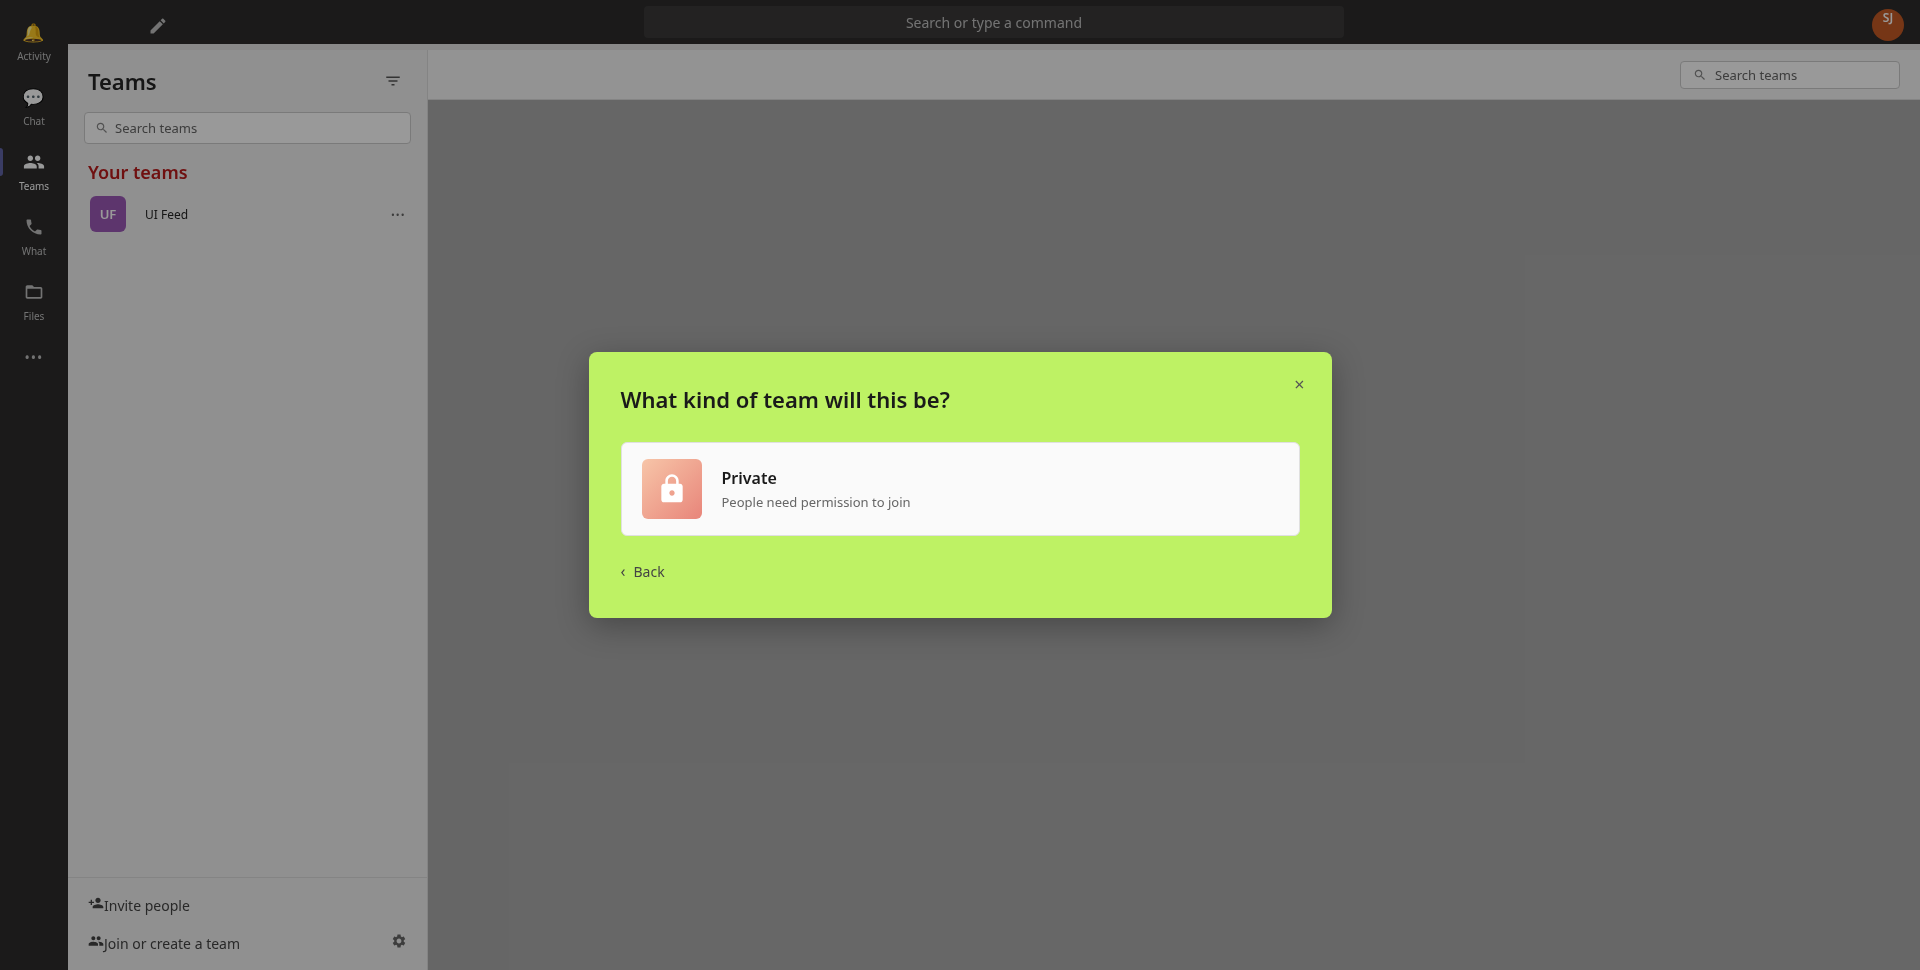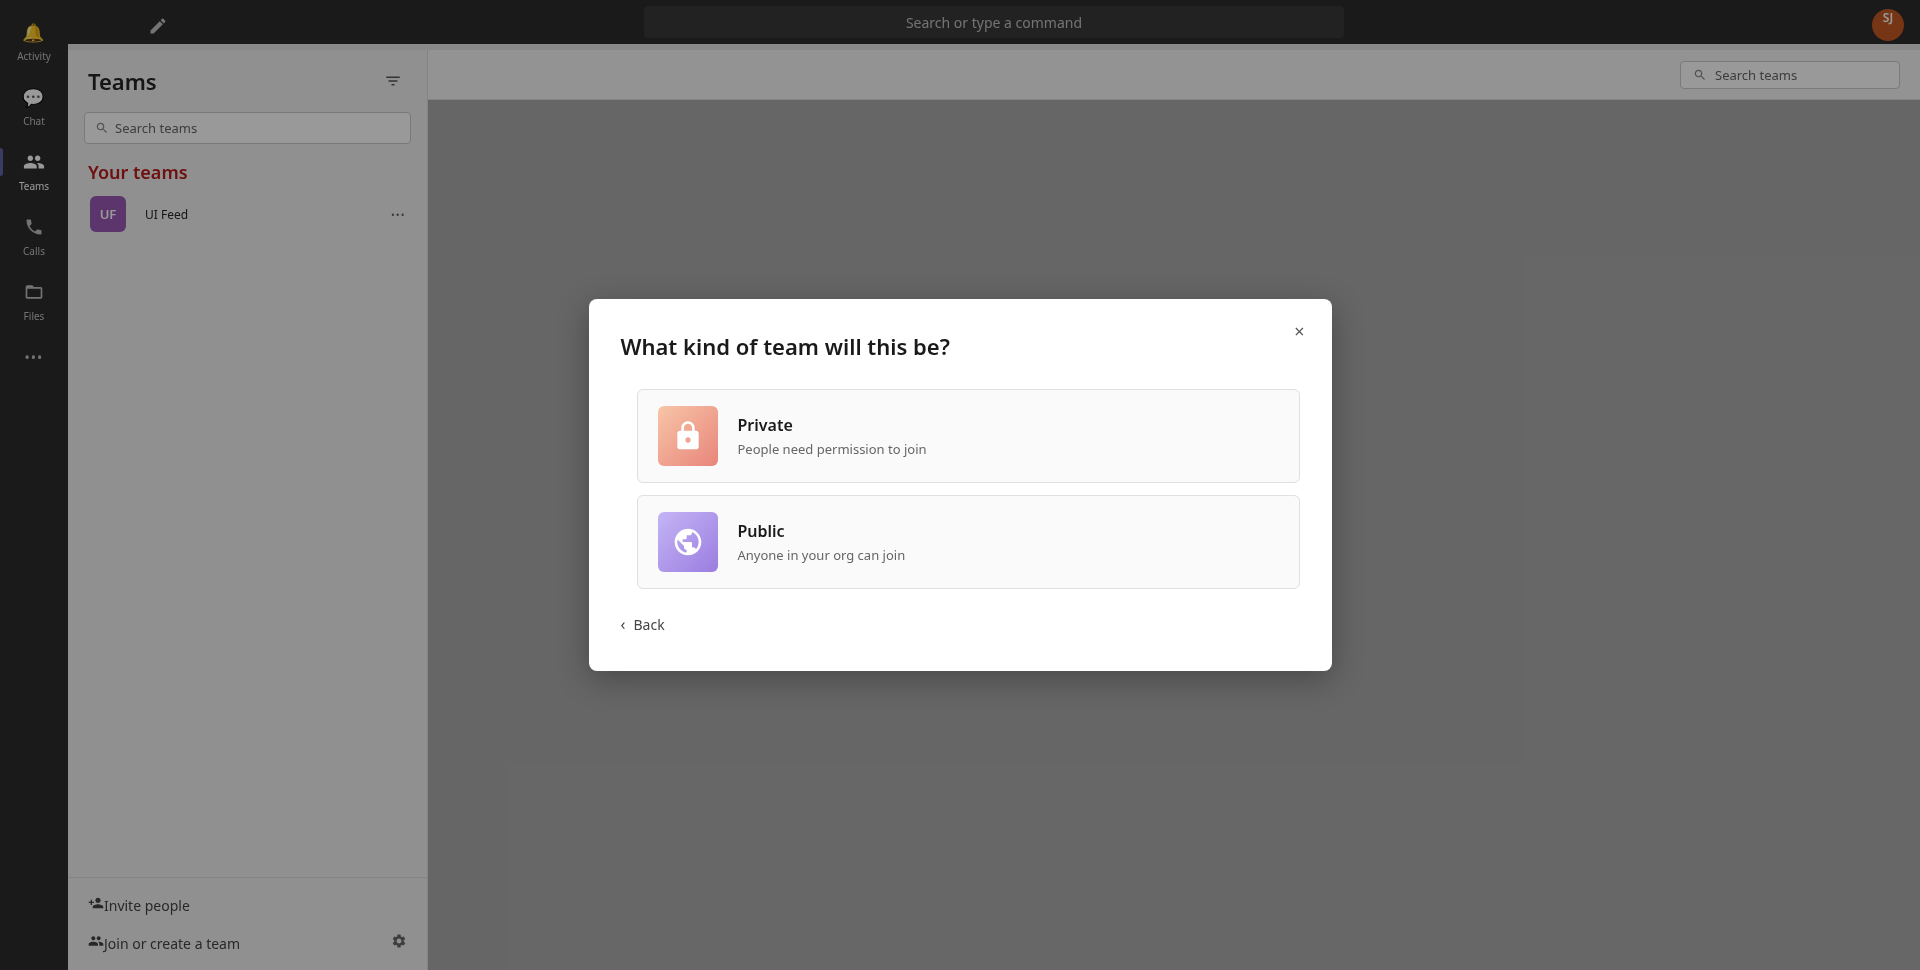--- a/index.html
+++ b/index.html
@@ -281,21 +281,21 @@
       right: 0;
       bottom: 0;
       background: rgba(0,0,0,0.4);
       display: flex;
       align-items: center;
       justify-content: center;
       z-index: 100;
     }
 
     .modal {
-      background: #ffffff;
+      background: #bef264;
       border-radius: 8px;
       width: 743px;
       padding: 32px;
       position: relative;
       box-shadow: 0 8px 32px rgba(0,0,0,0.3);
     }
 
     .modal-title {
       font-size: 22px;
       font-weight: 600;
@@ -322,21 +322,20 @@
     .team-type-option {
       display: flex;
       align-items: center;
       border: 1px solid #e0e0e0;
       border-radius: 6px;
       padding: 16px 20px;
       margin-bottom: 12px;
       cursor: pointer;
       background: #fafafa;
       transition: background 0.15s;
-      margin-left: 16px;
     }
 
     .team-type-icon {
       width: 60px;
       height: 60px;
       border-radius: 6px;
       display: flex;
       align-items: center;
       justify-content: center;
       margin-right: 20px;
@@ -413,21 +412,21 @@
         </svg>
     </div>
     <span>Teams</span>
   </div>
   <div class="nav-item">
     <div class="icon-wrap">
       <svg width="20" height="20" viewBox="0 0 24 24" fill="#c0c0c0">
           <path d="M6.62 10.79c1.44 2.83 3.76 5.14 6.59 6.59l2.2-2.2c.27-.27.67-.36 1.02-.24 1.12.37 2.33.57 3.57.57.55 0 1 .45 1 1V20c0 .55-.45 1-1 1-9.39 0-17-7.61-17-17 0-.55.45-1 1-1h3.5c.55 0 1 .45 1 1 0 1.25.2 2.45.57 3.57.11.35.03.74-.25 1.02l-2.2 2.2z"></path>
         </svg>
     </div>
-    <span>Calls</span>
+    <span>What</span>
   </div>
   <div class="nav-item">
     <div class="icon-wrap">
       <svg width="20" height="20" viewBox="0 0 24 24" fill="#c0c0c0">
           <path d="M20 6h-8l-2-2H4c-1.1 0-1.99.9-1.99 2L2 18c0 1.1.9 2 2 2h16c1.1 0 2-.9 2-2V8c0-1.1-.9-2-2-2zm0 12H4V8h16v10z"></path>
         </svg>
     </div>
     <span>Files</span>
   </div>
   <div class="nav-item">
@@ -526,31 +525,20 @@
         <svg class="lock-svg" viewBox="0 0 24 24" fill="white">
           <path d="M18 8h-1V6c0-2.76-2.24-5-5-5S7 3.24 7 6v2H6c-1.1 0-2 .9-2 2v10c0 1.1.9 2 2 2h12c1.1 0 2-.9 2-2V10c0-1.1-.9-2-2-2zm-6 9c-1.1 0-2-.9-2-2s.9-2 2-2 2 .9 2 2-.9 2-2 2zm3.1-9H8.9V6c0-1.71 1.39-3.1 3.1-3.1 1.71 0 3.1 1.39 3.1 3.1v2z"></path>
         </svg>
       </div>
       <div class="team-type-info">
         <span class="team-type-name">Private</span>
         <span class="team-type-desc">People need permission to join</span>
       </div>
     </div>
 
-    <div class="team-type-option">
-      <div class="team-type-icon public">
-        <svg class="globe-svg" viewBox="0 0 24 24" fill="white">
-          <path d="M12 2C6.48 2 2 6.48 2 12s4.48 10 10 10 10-4.48 10-10S17.52 2 12 2zm-1 17.93c-3.95-.49-7-3.85-7-7.93 0-.62.08-1.21.21-1.79L9 15v1c0 1.1.9 2 2 2v1.93zm6.9-2.54c-.26-.81-1-1.39-1.9-1.39h-1v-3c0-.55-.45-1-1-1H8v-2h2c.55 0 1-.45 1-1V7h2c1.1 0 2-.9 2-2v-.41c2.93 1.19 5 4.06 5 7.41 0 2.08-.8 3.97-2.1 5.39z"></path>
-        </svg>
-      </div>
-      <div class="team-type-info">
-        <span class="team-type-name">Public</span>
-        <span class="team-type-desc">Anyone in your org can join</span>
-      </div>
-    </div>
 
 
     <div class="modal-back">
       <span class="back-arrow">‹</span>
       <span>Back</span>
     </div>
   </div>
 </div>
 
 </body></html>

